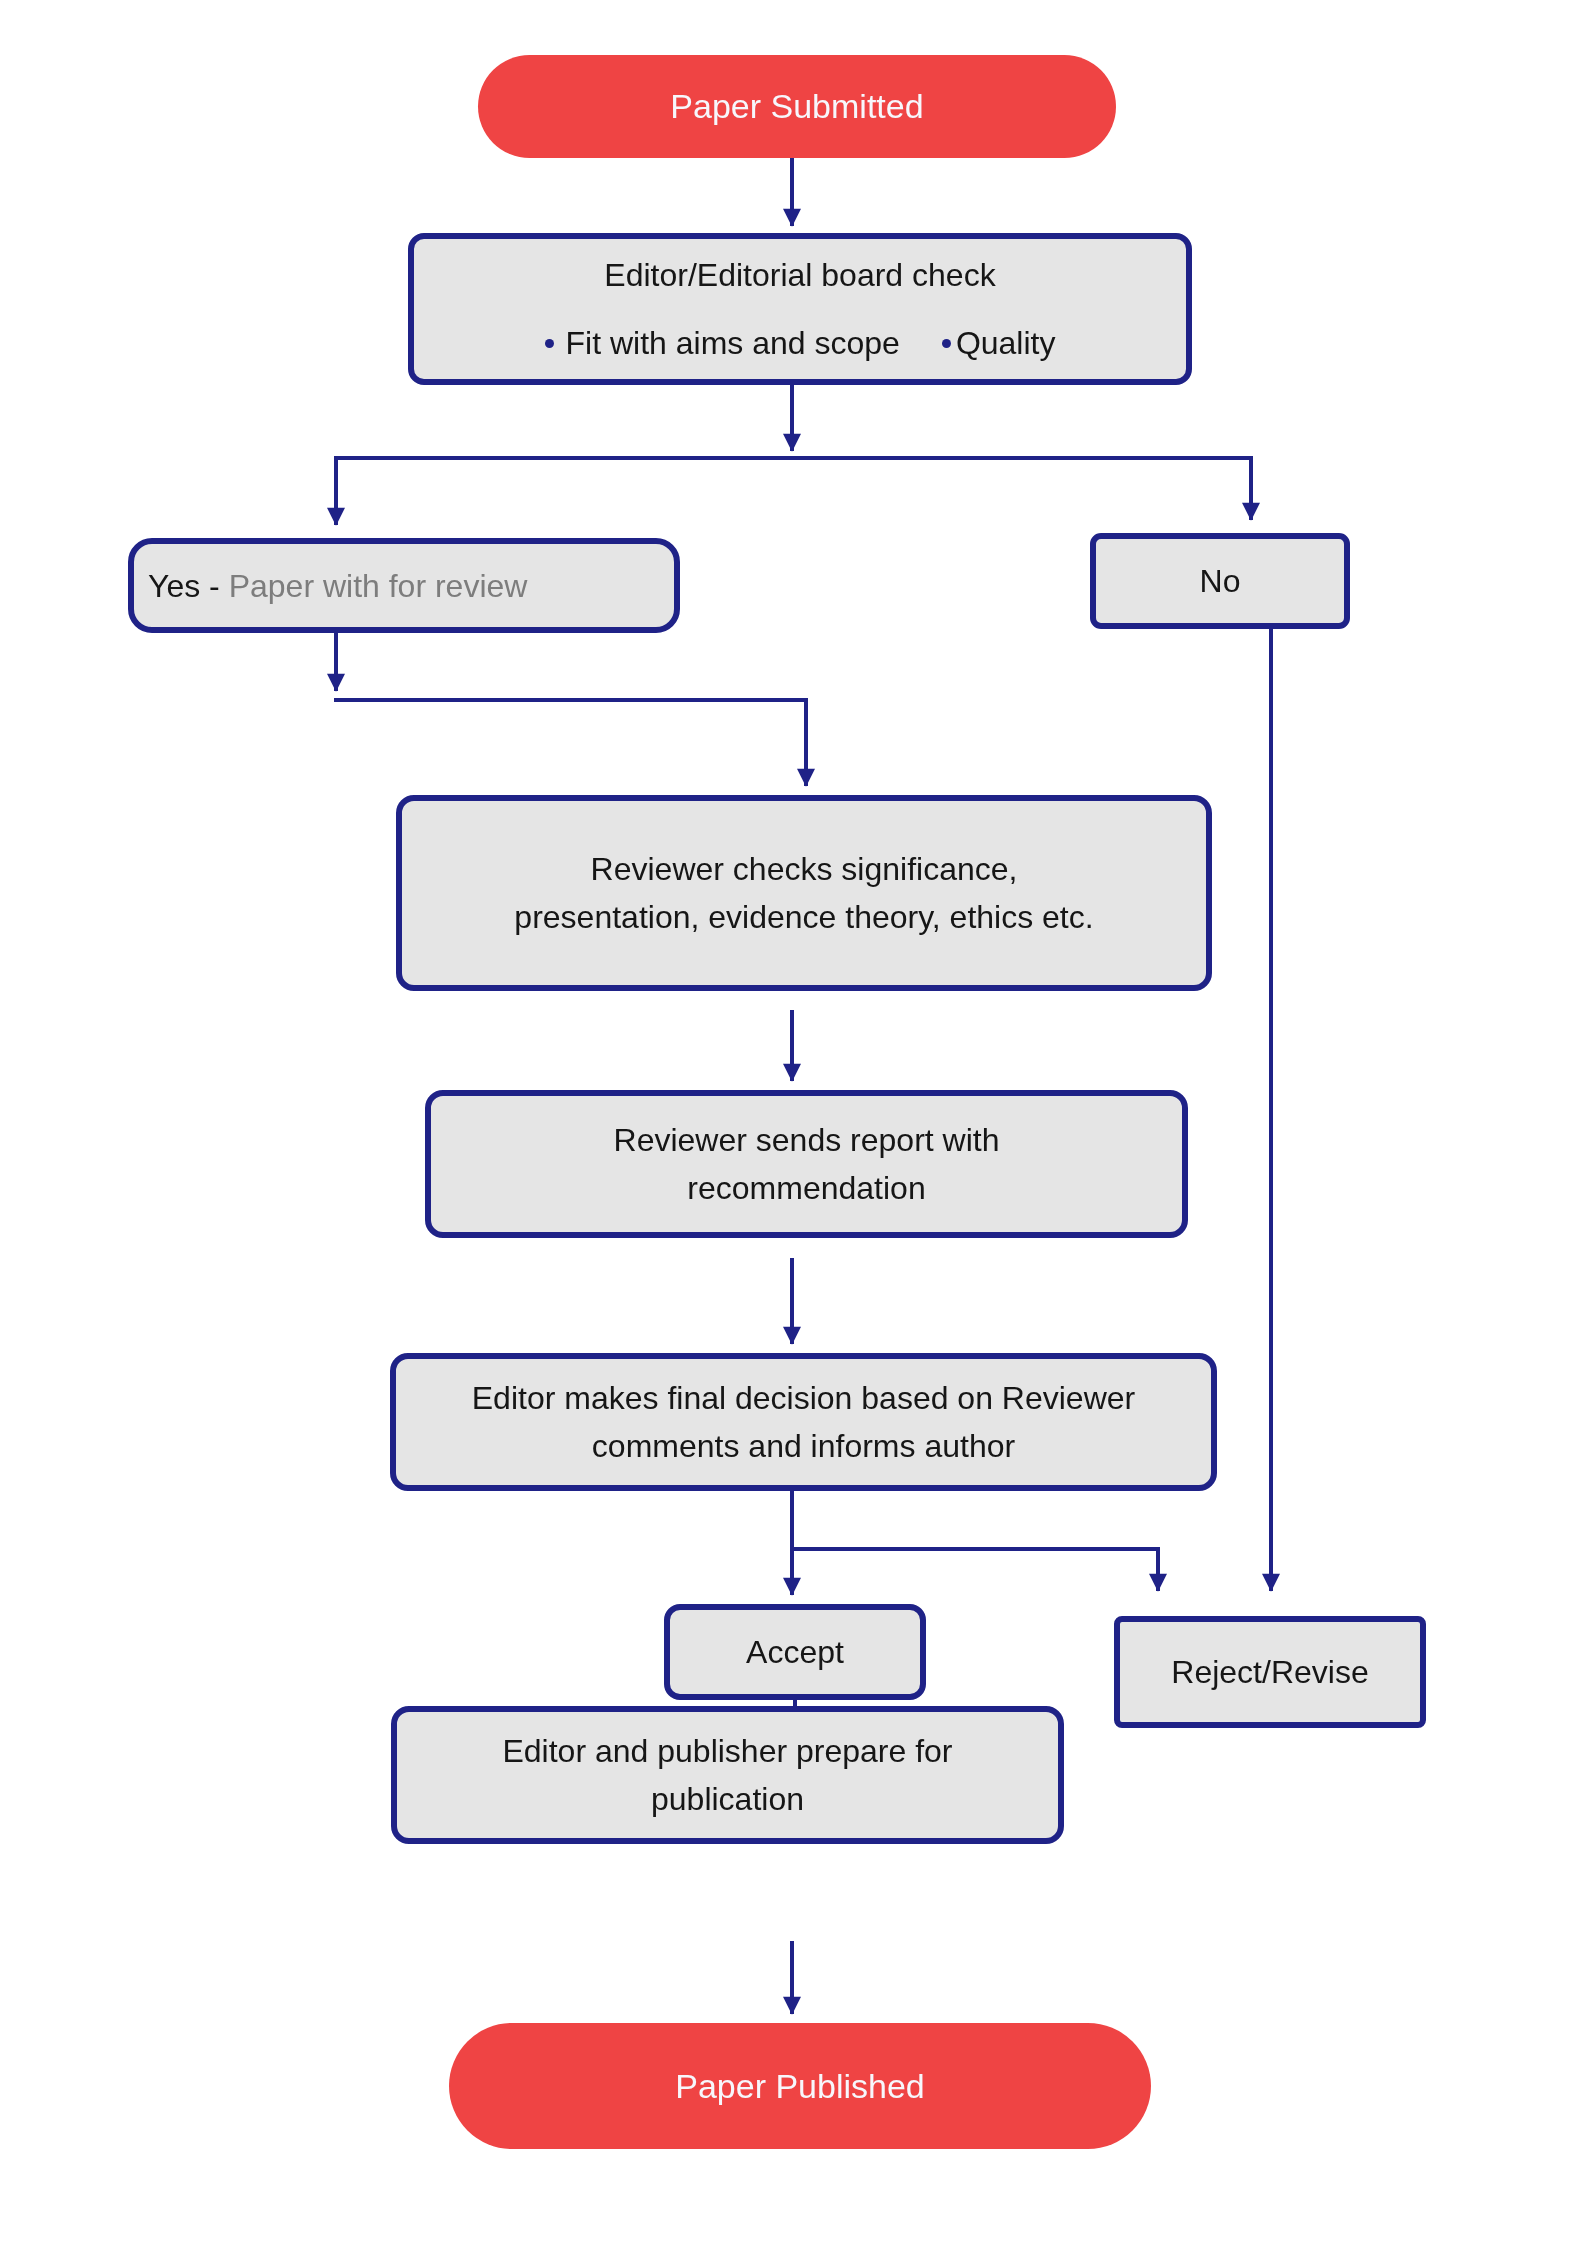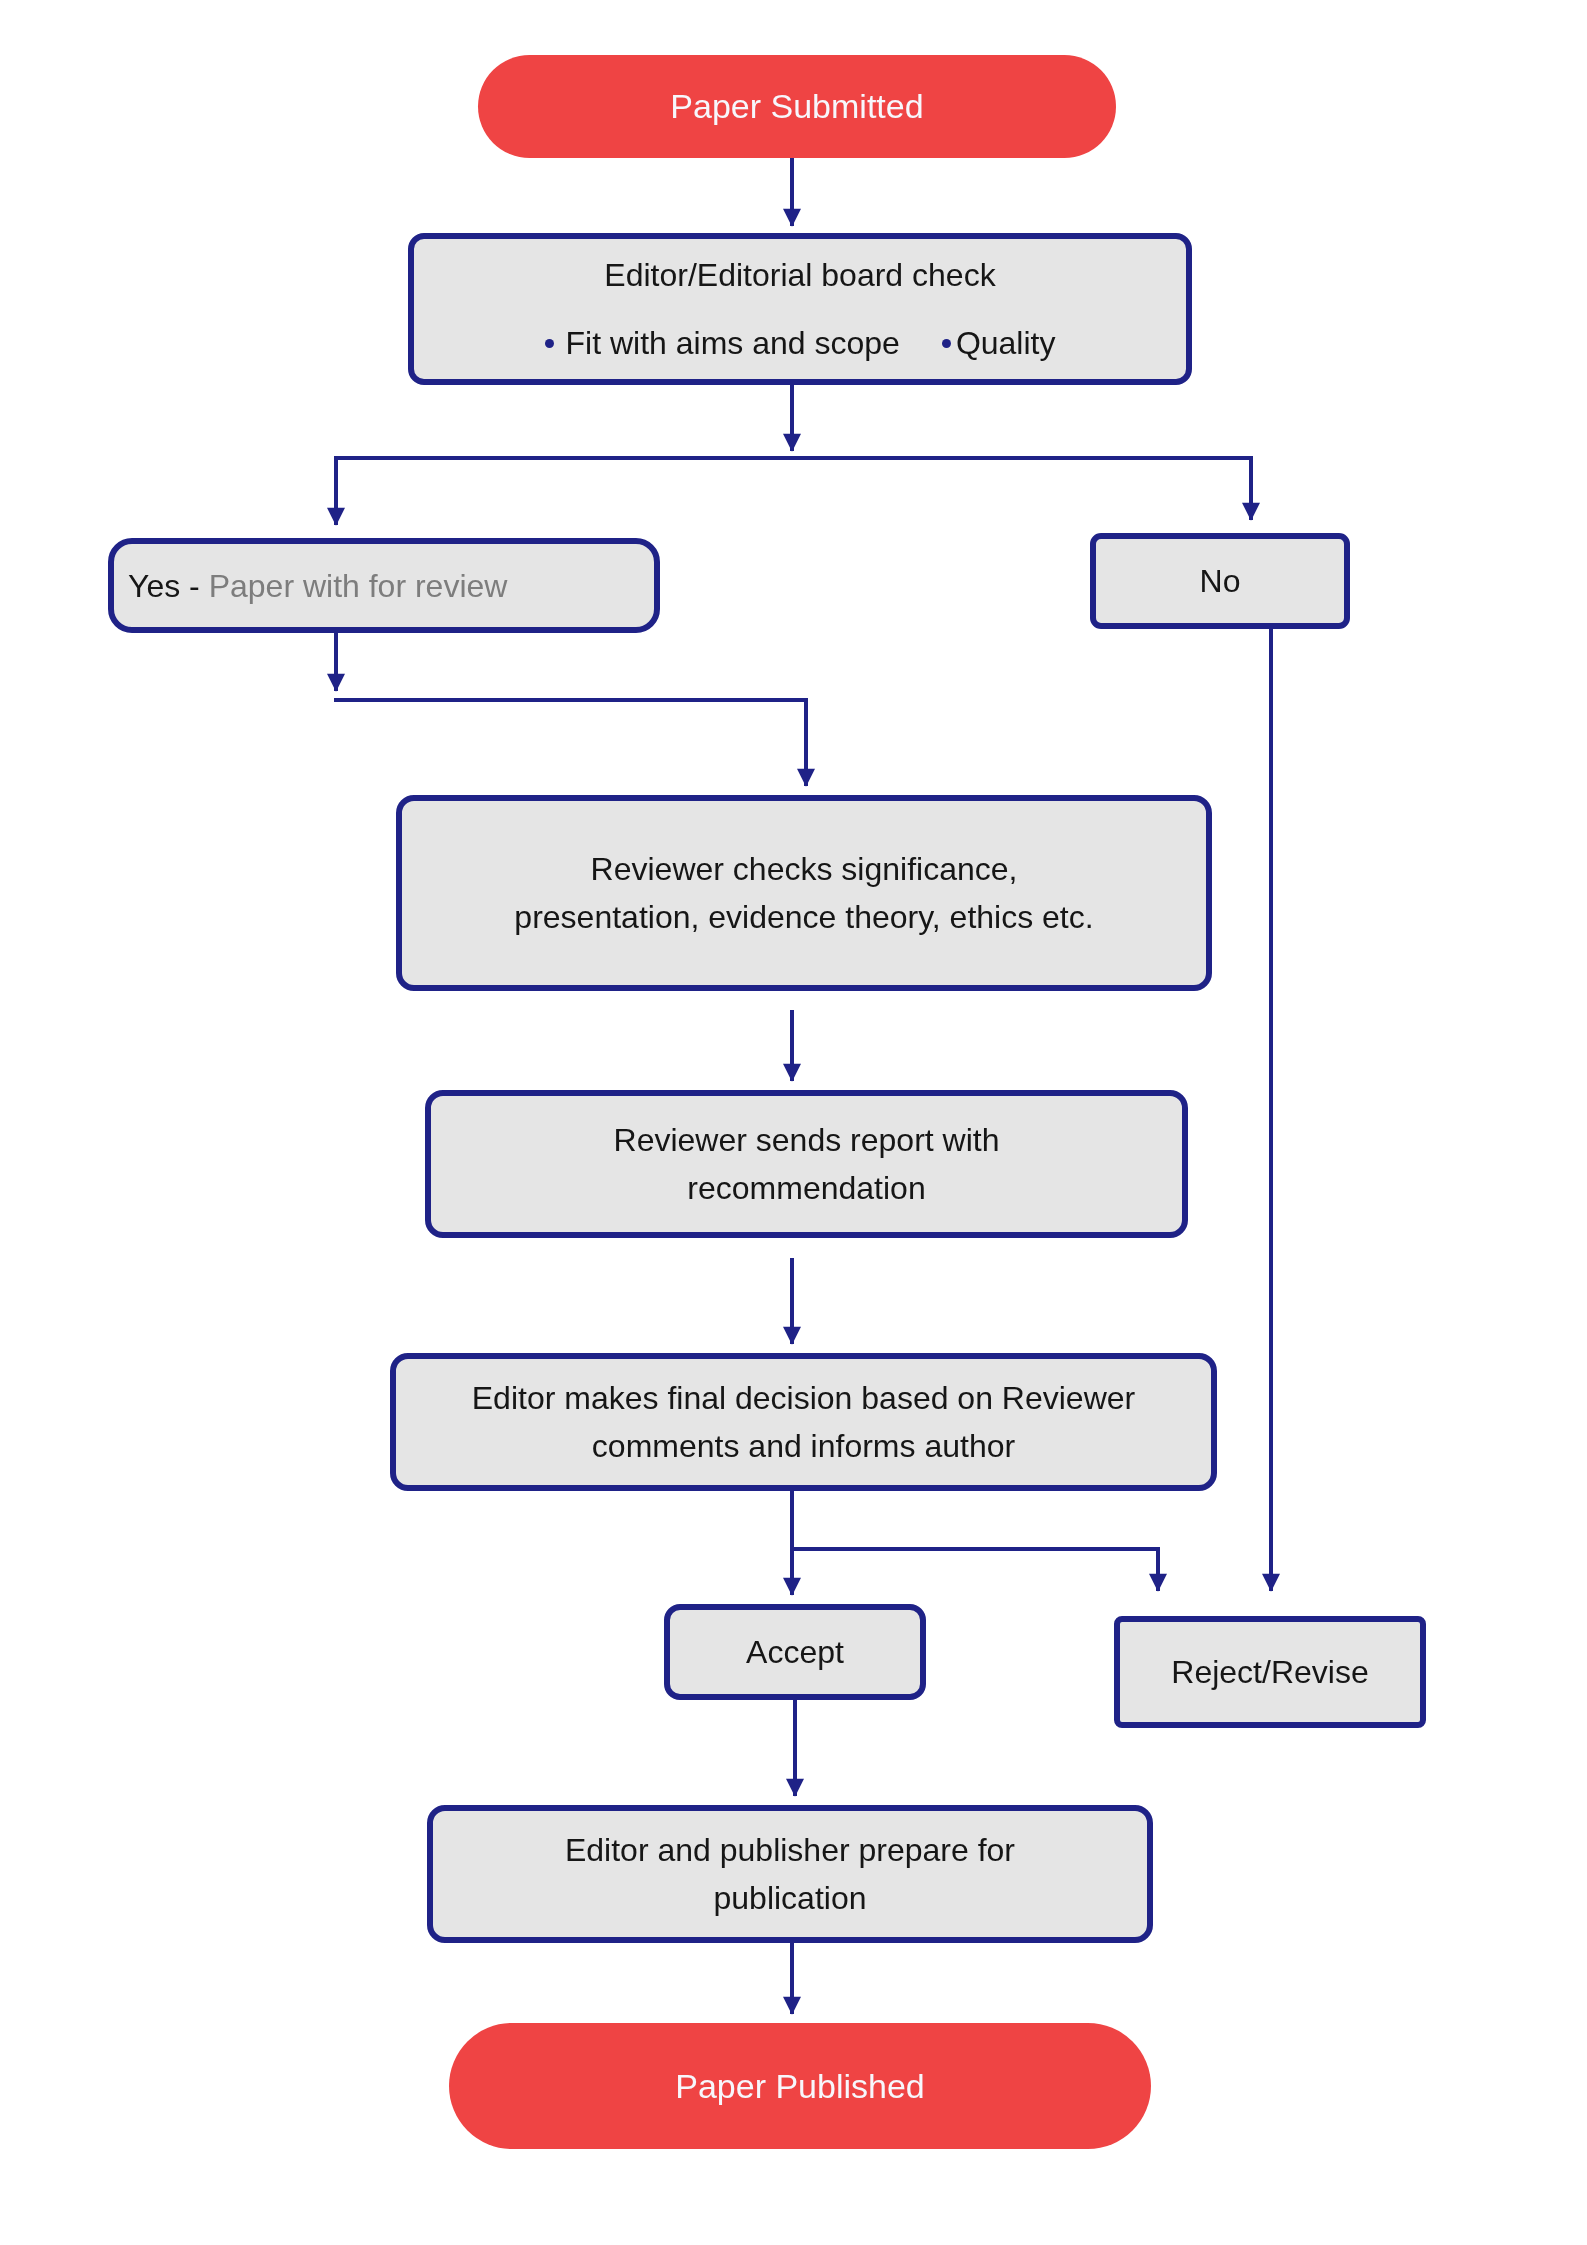--- a/index.html
+++ b/index.html
@@ -28,21 +28,21 @@
     color:#f7f7fc;
     font-size:34px;
     border-radius:60px;
   }
   .node .inner{margin:0 auto;}
   .check-title{white-space:nowrap;}
   .bullets{display:flex;justify-content:center;align-items:center;gap:42px;margin-top:20px;}
   .bullet-item{display:flex;align-items:center;white-space:nowrap;}
   .dot{width:9px;height:9px;border-radius:50%;background:#1f2287;margin-right:12px;flex:0 0 auto;}
   .dot.tight{margin-right:5px;}
-  .left-align{justify-content:flex-start;text-align:left;padding-left:14px;}
+  .left-align{justify-content:flex-start;text-align:left;padding-left:14px;margin-left:20px;}
   .yes-prefix{white-space:pre;color:#161616;}
   .gray{color:#7d7d7d;}
   .tw-review{max-width:620px;}
   .tw-report{max-width:470px;}
   .tw-decision{max-width:680px;}
   .tw-prepare{max-width:560px;}
 </style>
 </head>
 <body>
 
@@ -115,21 +115,21 @@
   </div>
 
   <div class="node" style="left:664px;top:1604px;width:262px;height:96px;border-radius:16px;">
     <span>Accept</span>
   </div>
 
   <div class="node" style="left:1114px;top:1600px;width:312px;height:112px;border-radius:8px;margin-top:16px;">
     <span>Reject/Revise</span>
   </div>
 
-  <div class="node" style="left:391px;top:1805px;width:726px;height:138px;margin-left:36px;">
+  <div class="node" style="left:391px;top:1706px;width:673px;height:138px;">
     <div class="inner tw-prepare">Editor and publisher prepare for publication</div>
   </div>
 
   <div class="node pill" style="left:449px;top:2023px;width:702px;height:126px;border-radius:63px;">
     <span>Paper Published</span>
   </div>
 
 </div>
 
 </body></html>

